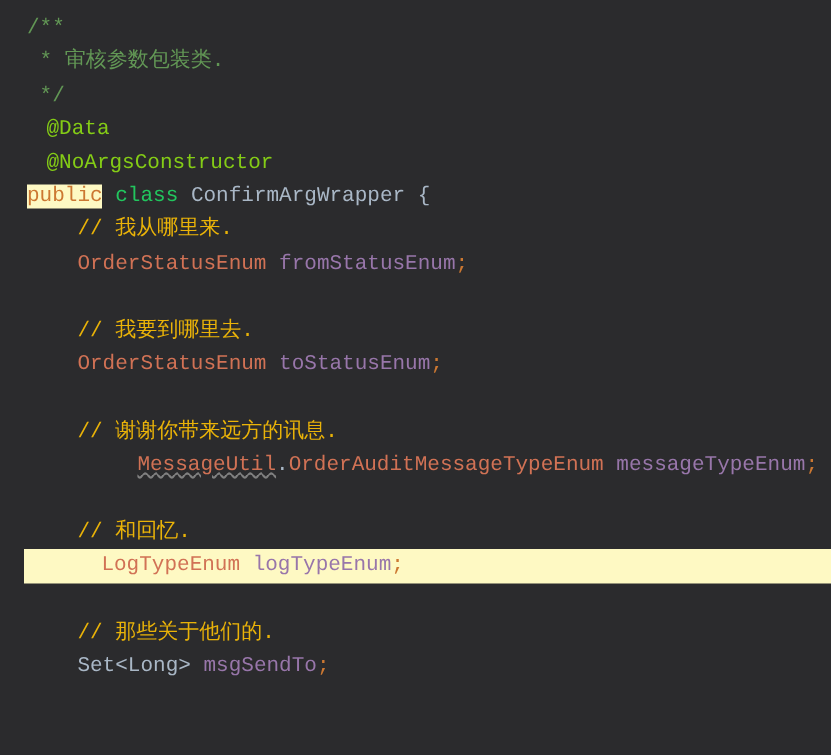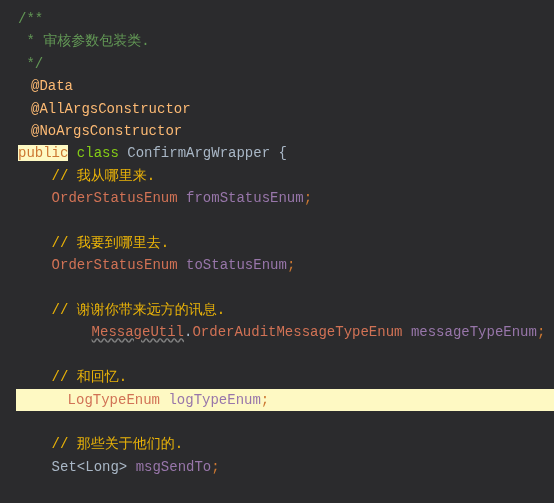--- a/index.html
+++ b/index.html
@@ -10,22 +10,22 @@
   line-height: 1.6;
   color: #a9b7c6;
   padding: 8px 0;
   width: 554px;
   height: 503px;
   overflow: hidden;
 }
 .line { padding: 0 18px; white-space: pre; }
 .comment-doc { color: #629755; }
 .comment-line { color: #eab308; }
-.annotation { color: #fdba74; padding-left: 13px; }
-.keyword { color: #84cc16; }
+.annotation { color: #84cc16; padding-left: 13px; }
+.keyword { color: #22c55e; }
 .keyword-hl { color: #cc7832; background: #fef9c3; }
 .class-name { color: #a9b7c6; }
 .type { color: #d17255; }
 .type-err { color: #d17255; text-decoration: underline; text-decoration-style: wavy; text-decoration-color: #808080; padding-left: 40px; }
 .field { color: #9876aa; }
 .punct { color: #cc7832; }
 .brace { color: #a9b7c6; }
 .dot { color: #a9b7c6; }
 .generic { color: #a9b7c6; }
 .caret-line { background: #fef9c3; margin-left: 16px; }
@@ -33,21 +33,20 @@
 </head>
 <body>
 
 <div class="code">
 
 <div class="line"><span class="comment-doc">/**</span></div>
 <div class="line"><span class="comment-doc"> * 审核参数包装类.</span></div>
 <div class="line"><span class="comment-doc"> */</span></div>
 
 <div class="line"><span class="annotation">@Data</span></div>
-<div class="line"><span class="annotation">@AllArgsConstructor</span></div>
 <div class="line"><span class="annotation">@NoArgsConstructor</span></div>
 
 <div class="line"><span class="keyword-hl">public</span><span> </span><span class="keyword">class</span><span> </span><span class="class-name">ConfirmArgWrapper</span><span class="brace"> {</span></div>
 
 <div class="line"><span class="comment-line">    // 我从哪里来.</span></div>
 <div class="line"><span>    </span><span class="type">OrderStatusEnum</span><span> </span><span class="field">fromStatusEnum</span><span class="punct">;</span></div>
 <div class="line"> </div>
 
 <div class="line"><span class="comment-line">    // 我要到哪里去.</span></div>
 <div class="line"><span>    </span><span class="type">OrderStatusEnum</span><span> </span><span class="field">toStatusEnum</span><span class="punct">;</span></div>

